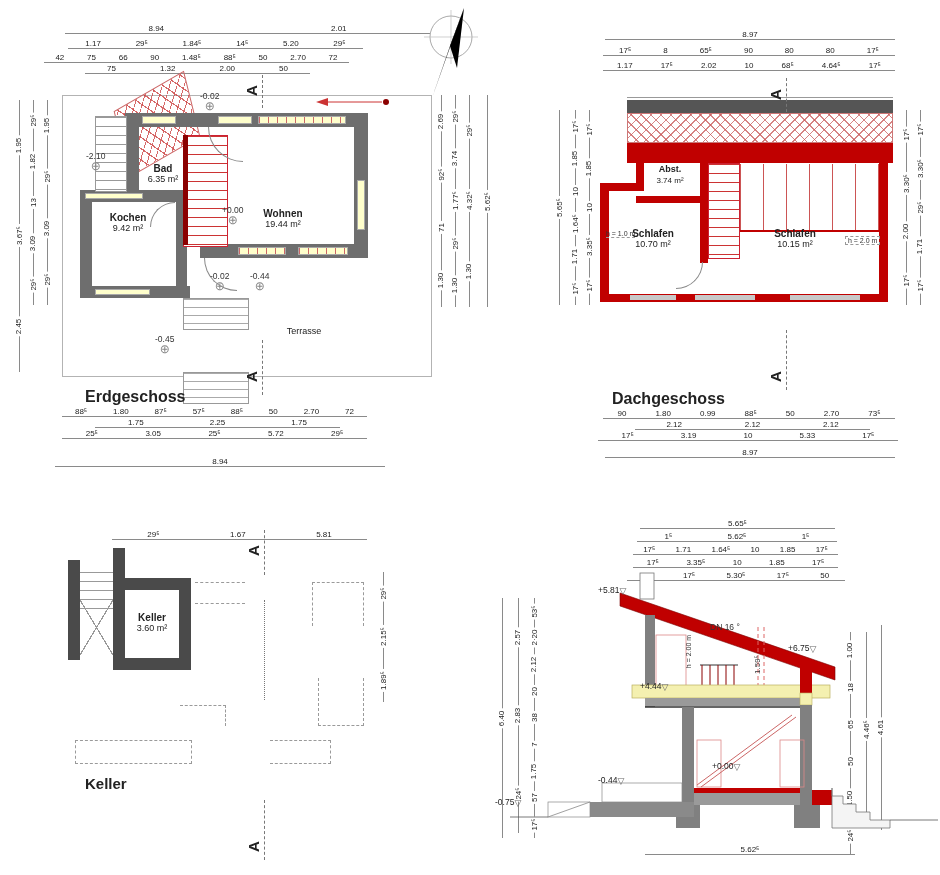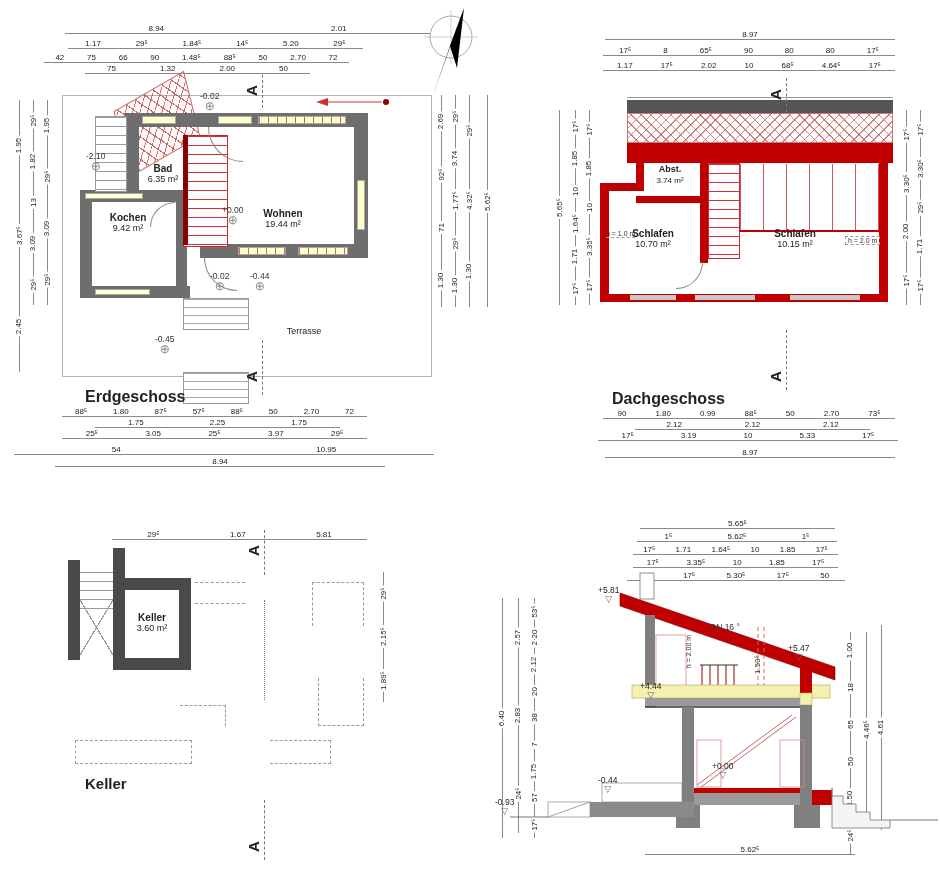--- a/index.html
+++ b/index.html
@@ -38,21 +38,21 @@
                      repeating-linear-gradient(-55deg,rgba(204,68,68,.8) 0 1px,transparent 1px 8px);}
   .xhatch{position:absolute;border:1px solid #c77;box-sizing:border-box;
           background:repeating-linear-gradient(45deg,rgba(200,90,90,.75) 0 1px,transparent 1px 7px),
                      repeating-linear-gradient(-45deg,rgba(200,90,90,.75) 0 1px,transparent 1px 7px);}
   .rails{position:absolute;border-bottom:2px solid #c00000;background:repeating-linear-gradient(to right,#c55 0 1px,transparent 1px 23px);}
   .dash{position:absolute;border:1px dashed #9a9a9a;}
   .arcbl{position:absolute;border-left:1px solid #888;border-bottom:1px solid #888;border-bottom-left-radius:100%;}
   .arcbr{position:absolute;border-right:1px solid #888;border-bottom:1px solid #888;border-bottom-right-radius:100%;}
   .arctl{position:absolute;border-left:1px solid #888;border-top:1px solid #888;border-top-left-radius:100%;}
   .note{position:absolute;font-size:7px;color:#333;white-space:nowrap;}
-  .lvl{position:absolute;display:flex;flex-direction:column;align-items:center;font-size:8.5px;line-height:9px;color:#222;}
+  .lvl{position:absolute;display:flex;flex-direction:row;align-items:center;font-size:8.5px;line-height:9px;color:#222;}
   .vert{transform:rotate(-90deg);transform-origin:center;}
 </style>
 </head>
 <body>
 
 <div id="sheet">
 
   <div class="dimh" style="left:65px;top:22px;width:365px">
       <span class="seg">8.94</span>
       <span class="seg">2.01</span>
@@ -231,26 +231,22 @@
     </div>
   <div class="dimh" style="left:95px;top:416px;width:245px">
       <span class="seg">1.75</span>
       <span class="seg">2.25</span>
       <span class="seg">1.75</span>
     </div>
   <div class="dimh" style="left:62px;top:427px;width:305px">
       <span class="seg">25⁵</span>
       <span class="seg">3.05</span>
       <span class="seg">25⁵</span>
-      <span class="seg">3.97</span>
-      <span class="seg">29⁵</span>
-    </div>
-  <div class="dimh" style="left:14px;top:443px;width:420px">
-      <span class="seg">54</span>
-      <span class="seg">10.95</span>
+      <span class="seg">5.72</span>
+      <span class="seg">29⁵</span>
     </div>
   <div class="dimh" style="left:55px;top:455px;width:330px">
       <span class="seg">8.94</span>
     </div>
 
   <div class="dimh" style="left:605px;top:28px;width:290px">
       <span class="seg">8.97</span>
     </div>
   <div class="dimh" style="left:603px;top:44px;width:292px">
       <span class="seg">17⁵</span>
@@ -529,35 +525,35 @@
     <path d="M342,273 L342,281 L353,281 L353,289 L366,289 L366,297 L380,297 L380,305 L400,305 L400,313 L342,313 Z" fill="#f4f4f4" stroke="#777" stroke-width="0.8"></path>
     <line x1="400" y1="305" x2="448" y2="305" stroke="#555" stroke-width="0.8"></line>
   </svg>
 
   <div class="lvl" style="left:598px;top:586px">
     <span>+5.81</span>
       <span class="vsym">▽</span>
   </div>
   <div class="note" style="left:710px;top:622px;font-size:8.5px">DN 16 °</div>
   <div class="lvl" style="left:788px;top:644px">
-    <span>+5.47</span>
+    <span>+6.75</span>
       <span class="vsym">▽</span>
   </div>
   <div class="note vert" style="left:672px;top:648px">h = 2.00 m</div>
   <div class="note vert" style="left:748px;top:660px;font-size:8px">1.59⁵</div>
   <div class="lvl" style="left:640px;top:682px">
     <span>+4.44</span>
       <span class="vsym">▽</span>
   </div>
   <div class="lvl" style="left:712px;top:762px">
     <span>+0.00</span>
       <span class="vsym">▽</span>
   </div>
   <div class="lvl" style="left:598px;top:776px">
     <span>-0.44</span>
       <span class="vsym">▽</span>
   </div>
   <div class="lvl" style="left:495px;top:798px">
-    <span>-0.93</span>
+    <span>-0.75</span>
       <span class="vsym">▽</span>
   </div>
 
 </div>
 
 </body></html>

